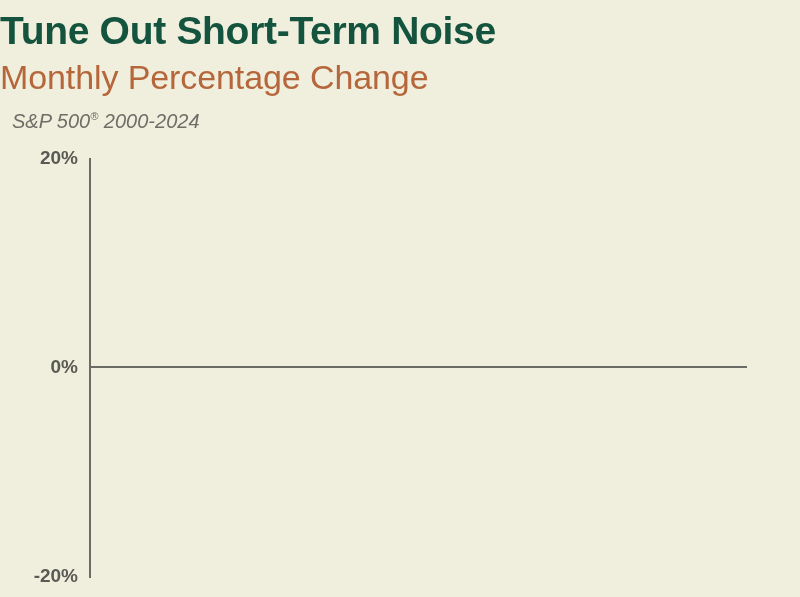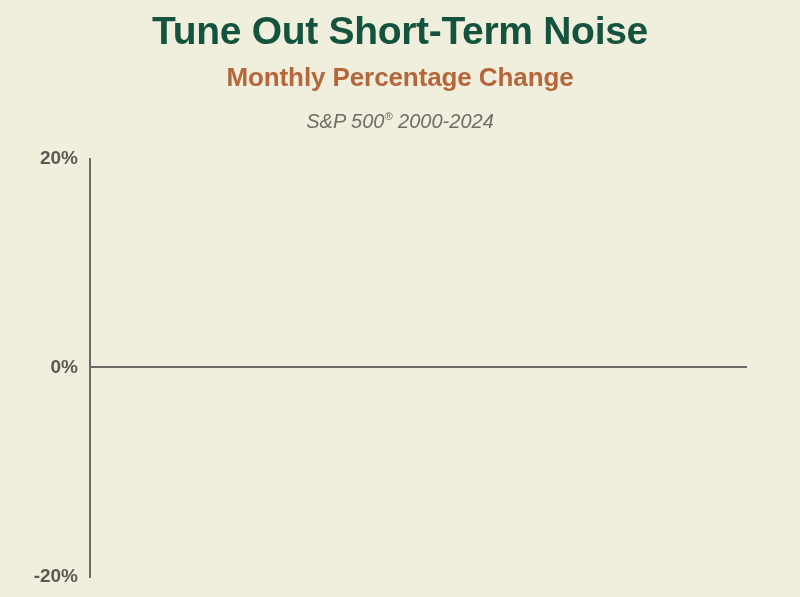--- a/index.html
+++ b/index.html
@@ -22,40 +22,39 @@
     background: #F0EEDC;
   }
 
   
 
   #header-block {
     position: absolute;
     top: 0;
     left: 0;
     width: 800px;
-    text-align: center;
   }
 
   #chart-title {
     margin: 0;
     padding-top: 9px;
     font-family: "Liberation Sans", sans-serif;
     font-size: 39px;
     font-weight: bold;
     line-height: 44px;
     color: #14543F;
     letter-spacing: -0.3px;
   }
 
   #chart-subtitle {
     margin: 0;
     padding-top: 9px;
     font-family: "Liberation Sans", sans-serif;
-    font-size: 26px;
-    font-weight: bold;
+    font-size: 34px;
+    font-weight: normal;
     line-height: 30px;
     color: #B5663A;
     letter-spacing: -0.1px;
   }
 
   #chart-caption {
     margin: 12px;
     padding-top: 5px;
     font-family: "Liberation Sans", sans-serif;
     font-size: 20px;

